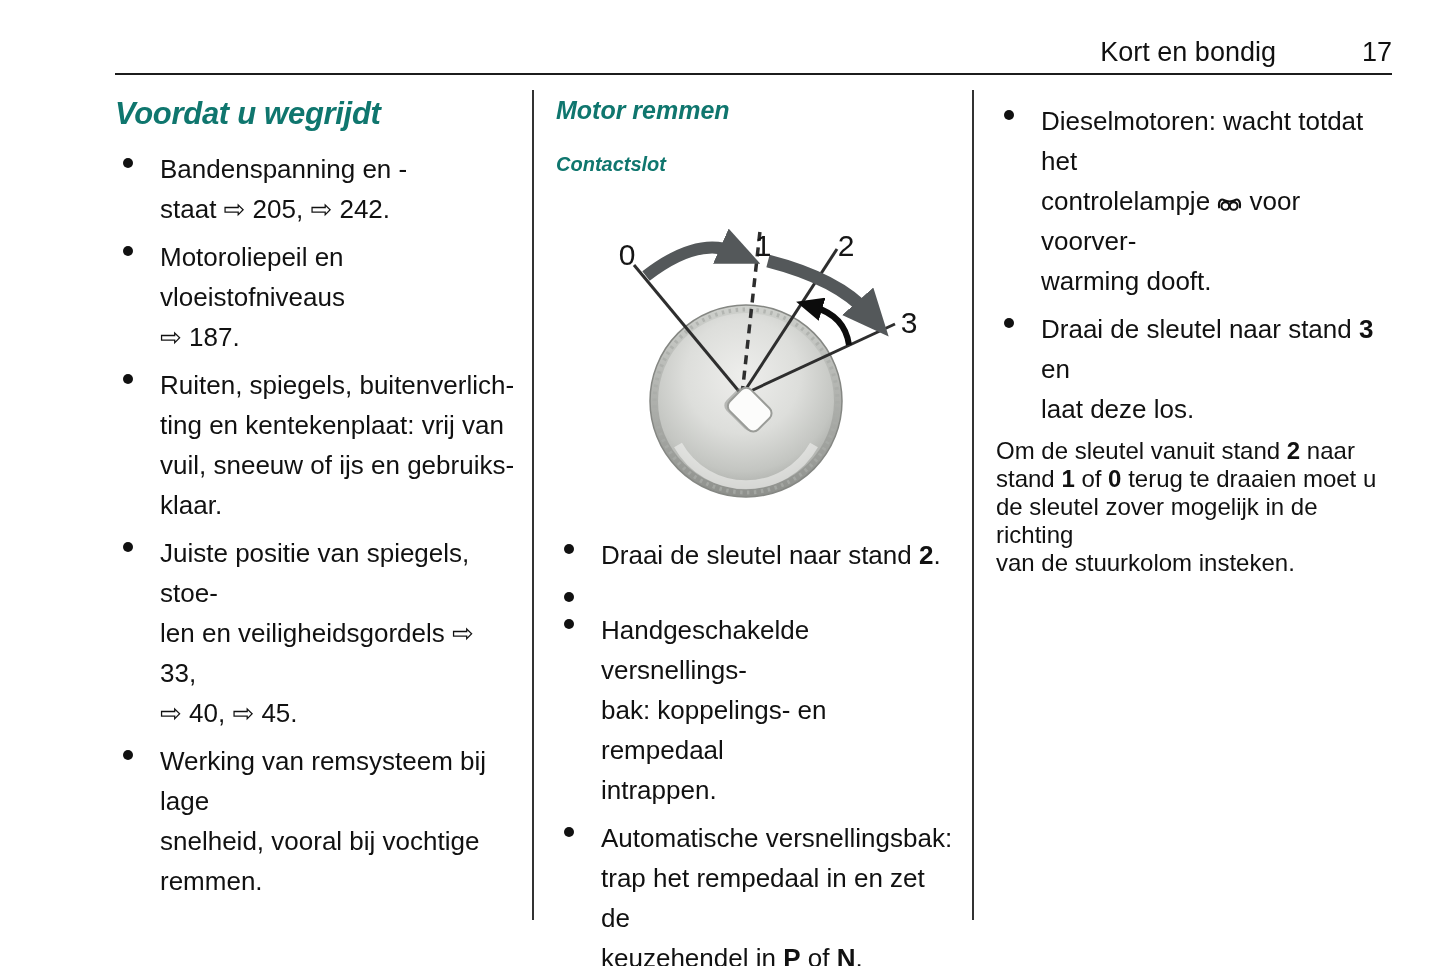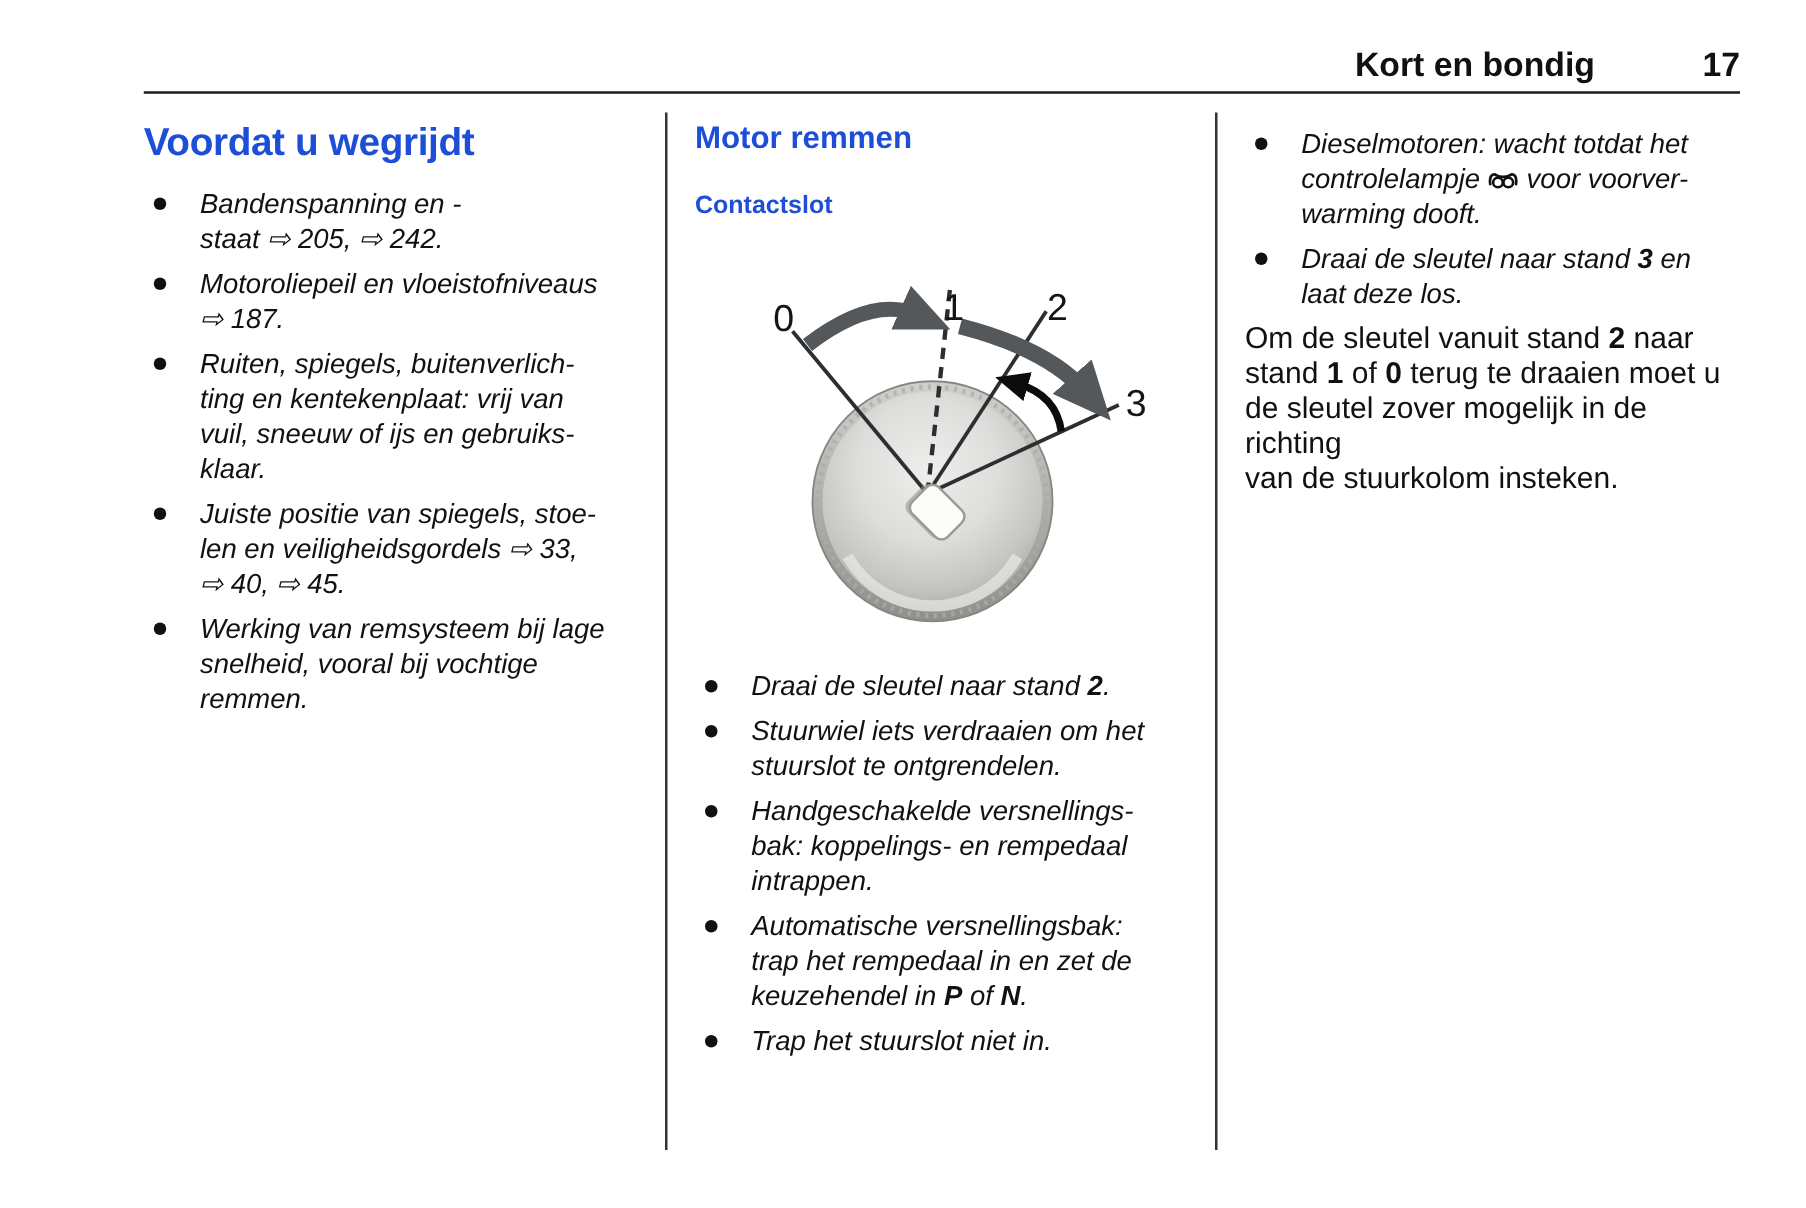--- a/index.html
+++ b/index.html
@@ -3,40 +3,40 @@
 <meta charset="utf-8">
 <style>
   html,body { margin:0; padding:0; background:#ffffff; }
   .page {
     position:relative; width:1445px; height:966px; background:#ffffff;
     font-family:"Liberation Sans", sans-serif; color:#111; overflow:hidden;
   }
   .running-header {
     position:absolute; top:36px; left:115px; width:1277px;
     display:flex; justify-content:flex-end; align-items:baseline;
-    font-weight:bold; font-size:27px; line-height:32px;
+    font-weight:normal; font-size:27px; line-height:32px;
   }
   .running-header .sec { margin-right:86px; }
   .head-rule { position:absolute; left:115px; top:73px; width:1277px; height:2px; background:#1c1c1c; }
   .divider { position:absolute; top:90px; height:830px; width:2px; background:#333; }
   .divider-1 { left:532px; }
   .divider-2 { left:972px; }
   .col { position:absolute; top:95px; width:400px; }
   .col1 { left:115px; }
   .col2 { left:556px; }
   .col3 { left:996px; }
-  h1, h2, h3 { margin:0; font-weight:bold; color:#1d4ed8; }
+  h1, h2, h3 { margin:0; font-weight:bold; color:#0f766e;font-style:italic; }
   .h1a { font-size:31px; line-height:38px; letter-spacing:-0.3px; }
   .h2a { font-size:24px; line-height:30px; margin-top:21px; }
   .h1b { font-size:25px; line-height:30px; }
   .h3b { font-size:20px; line-height:26px; margin-top:26px; }
   .list { margin-top:16px; }
   .col2 .list { margin-top:24px; }
   .col3 .list { margin-top:6px; }
-  .bullet { display:flex; margin-bottom:8px; font-size:22px; line-height:28px;font-style:italic; }
+  .bullet { display:flex; margin-bottom:8px; font-size:26px; line-height:40px; }
   .dot { flex:0 0 auto; width:10px; height:10px; border-radius:50%; background:#111; margin:9px 0 0 8px; }
   .btext { margin-left:27px; }
   .para { font-size:24px; line-height:28px; margin:8px 0 0; }
   strong { font-weight:bold; }
   .figure { position:relative; margin:42px 0 0 44px; width:350px; height:292px; }
   .glow { display:inline-block; vertical-align:-2px; line-height:0; }
   svg text { font-family:"Liberation Sans", sans-serif; }
 </style>
 </head>
 <body>
@@ -135,21 +135,20 @@
       </svg>
     </div>
 
     <div class="list">
       <div class="bullet">
         <span class="dot"></span>
         <span class="btext">Draai de sleutel naar stand <strong>2</strong>.</span>
       </div>
       <div class="bullet">
         <span class="dot"></span>
-        <span class="btext">Stuurwiel iets verdraaien om het<br>stuurslot te ontgrendelen.</span>
       </div>
       <div class="bullet">
         <span class="dot"></span>
         <span class="btext">Handgeschakelde versnellings-<br>bak: koppelings- en rempedaal<br>intrappen.</span>
       </div>
       <div class="bullet">
         <span class="dot"></span>
         <span class="btext">Automatische versnellingsbak:<br>trap het rempedaal in en zet de<br>keuzehendel in <strong>P</strong> of <strong>N</strong>.</span>
       </div>
       <div class="bullet">

